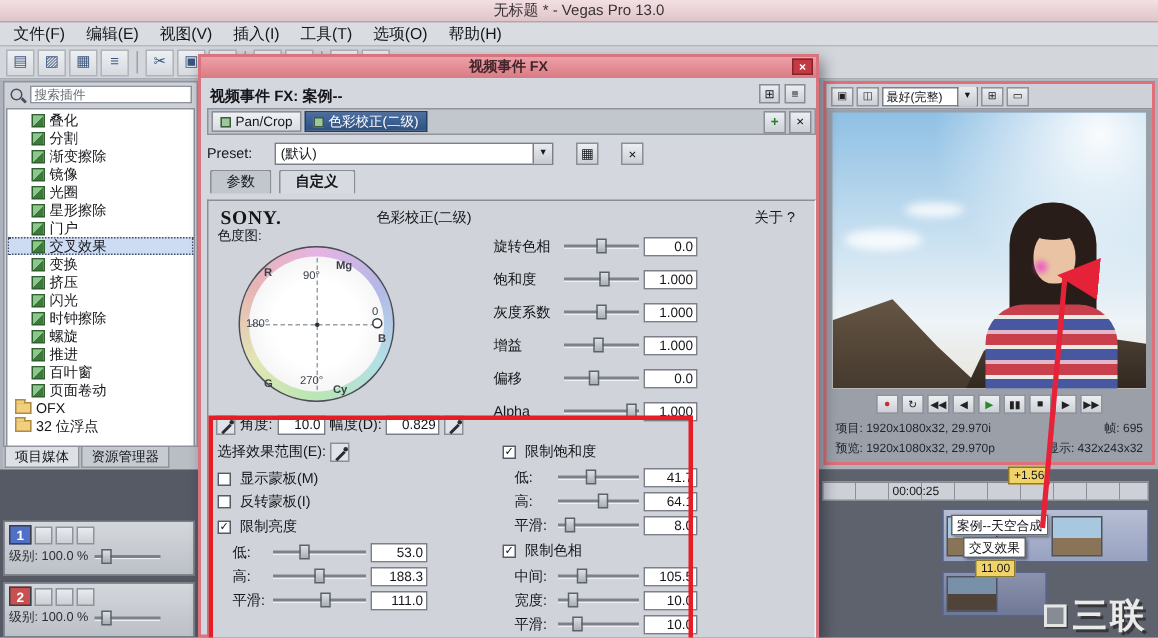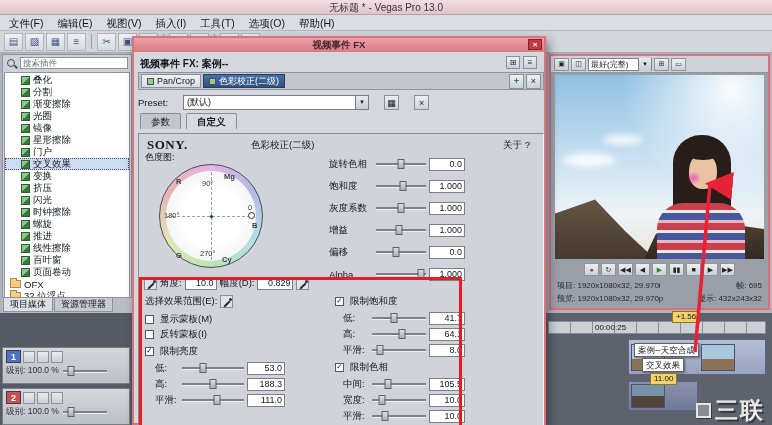--- a/index.html
+++ b/index.html
@@ -162,28 +162,28 @@
     <div class="ti">
         <span class="ticn"></span>
         <span>分割</span>
       </div>
     <div class="ti">
         <span class="ticn"></span>
         <span>渐变擦除</span>
       </div>
     <div class="ti">
         <span class="ticn"></span>
+        <span>镜像</span>
+      </div>
+    <div class="ti">
+        <span class="ticn"></span>
         <span>光圈</span>
       </div>
     <div class="ti">
         <span class="ticn"></span>
-        <span>镜像</span>
-      </div>
-    <div class="ti">
-        <span class="ticn"></span>
         <span>星形擦除</span>
       </div>
     <div class="ti">
         <span class="ticn"></span>
         <span>门户</span>
       </div>
     <div class="ti sel">
         <span class="ticn"></span>
         <span>交叉效果</span>
       </div>
@@ -203,24 +203,20 @@
         <span class="ticn"></span>
         <span>时钟擦除</span>
       </div>
     <div class="ti">
         <span class="ticn"></span>
         <span>螺旋</span>
       </div>
     <div class="ti">
         <span class="ticn"></span>
         <span>推进</span>
-      </div>
-    <div class="ti">
-        <span class="ticn"></span>
-        <span>线性擦除</span>
       </div>
     <div class="ti">
         <span class="ticn"></span>
         <span>百叶窗</span>
       </div>
     <div class="ti">
         <span class="ticn"></span>
         <span>页面卷动</span>
       </div>
     <div class="ti fl">

